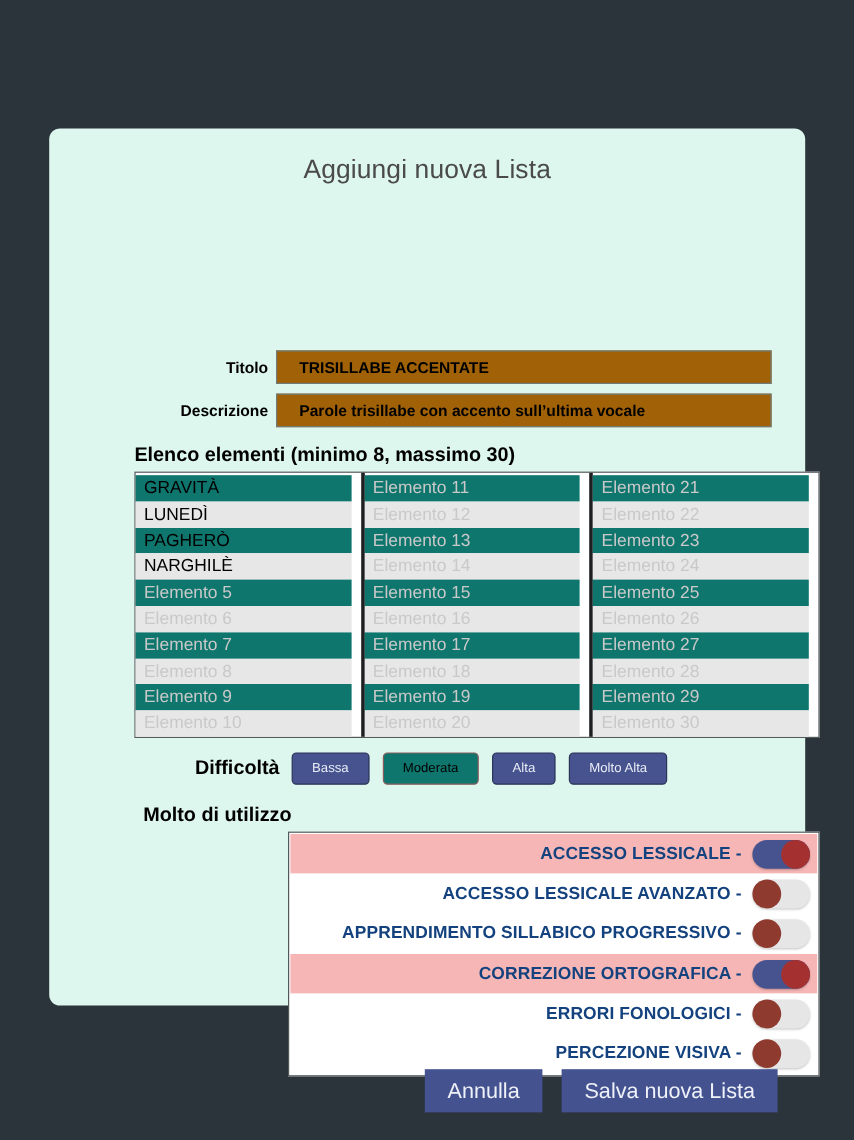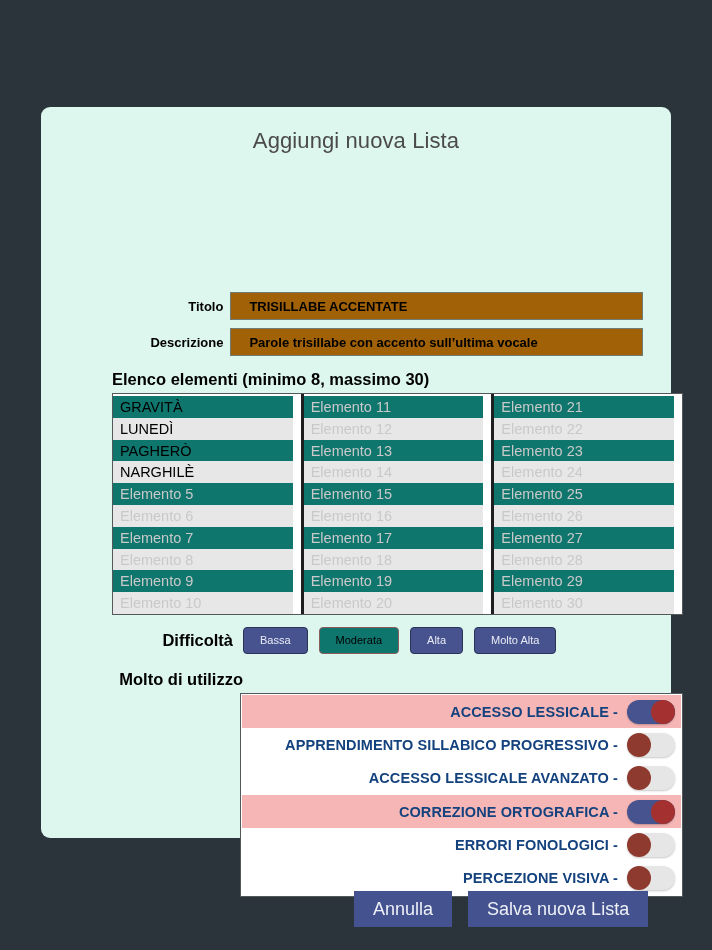--- a/index.html
+++ b/index.html
@@ -297,27 +297,27 @@
 
     <div id="aree-label">Molto di utilizzo</div>
     <div id="aree-box">
         <div class="area-row active">
           <span class="area-name">ACCESSO LESSICALE -</span>
           <span class="toggle on">
             <span class="knob"></span>
           </span>
         </div>
         <div class="area-row">
+          <span class="area-name">ACCESSO LESSICALE AVANZATO -</span>
+          <span class="toggle">
+            <span class="knob"></span>
+          </span>
+        </div>
+        <div class="area-row">
           <span class="area-name">APPRENDIMENTO SILLABICO PROGRESSIVO -</span>
-          <span class="toggle">
-            <span class="knob"></span>
-          </span>
-        </div>
-        <div class="area-row">
-          <span class="area-name">ACCESSO LESSICALE AVANZATO -</span>
           <span class="toggle">
             <span class="knob"></span>
           </span>
         </div>
         <div class="area-row active">
           <span class="area-name">CORREZIONE ORTOGRAFICA -</span>
           <span class="toggle on">
             <span class="knob"></span>
           </span>
         </div>

